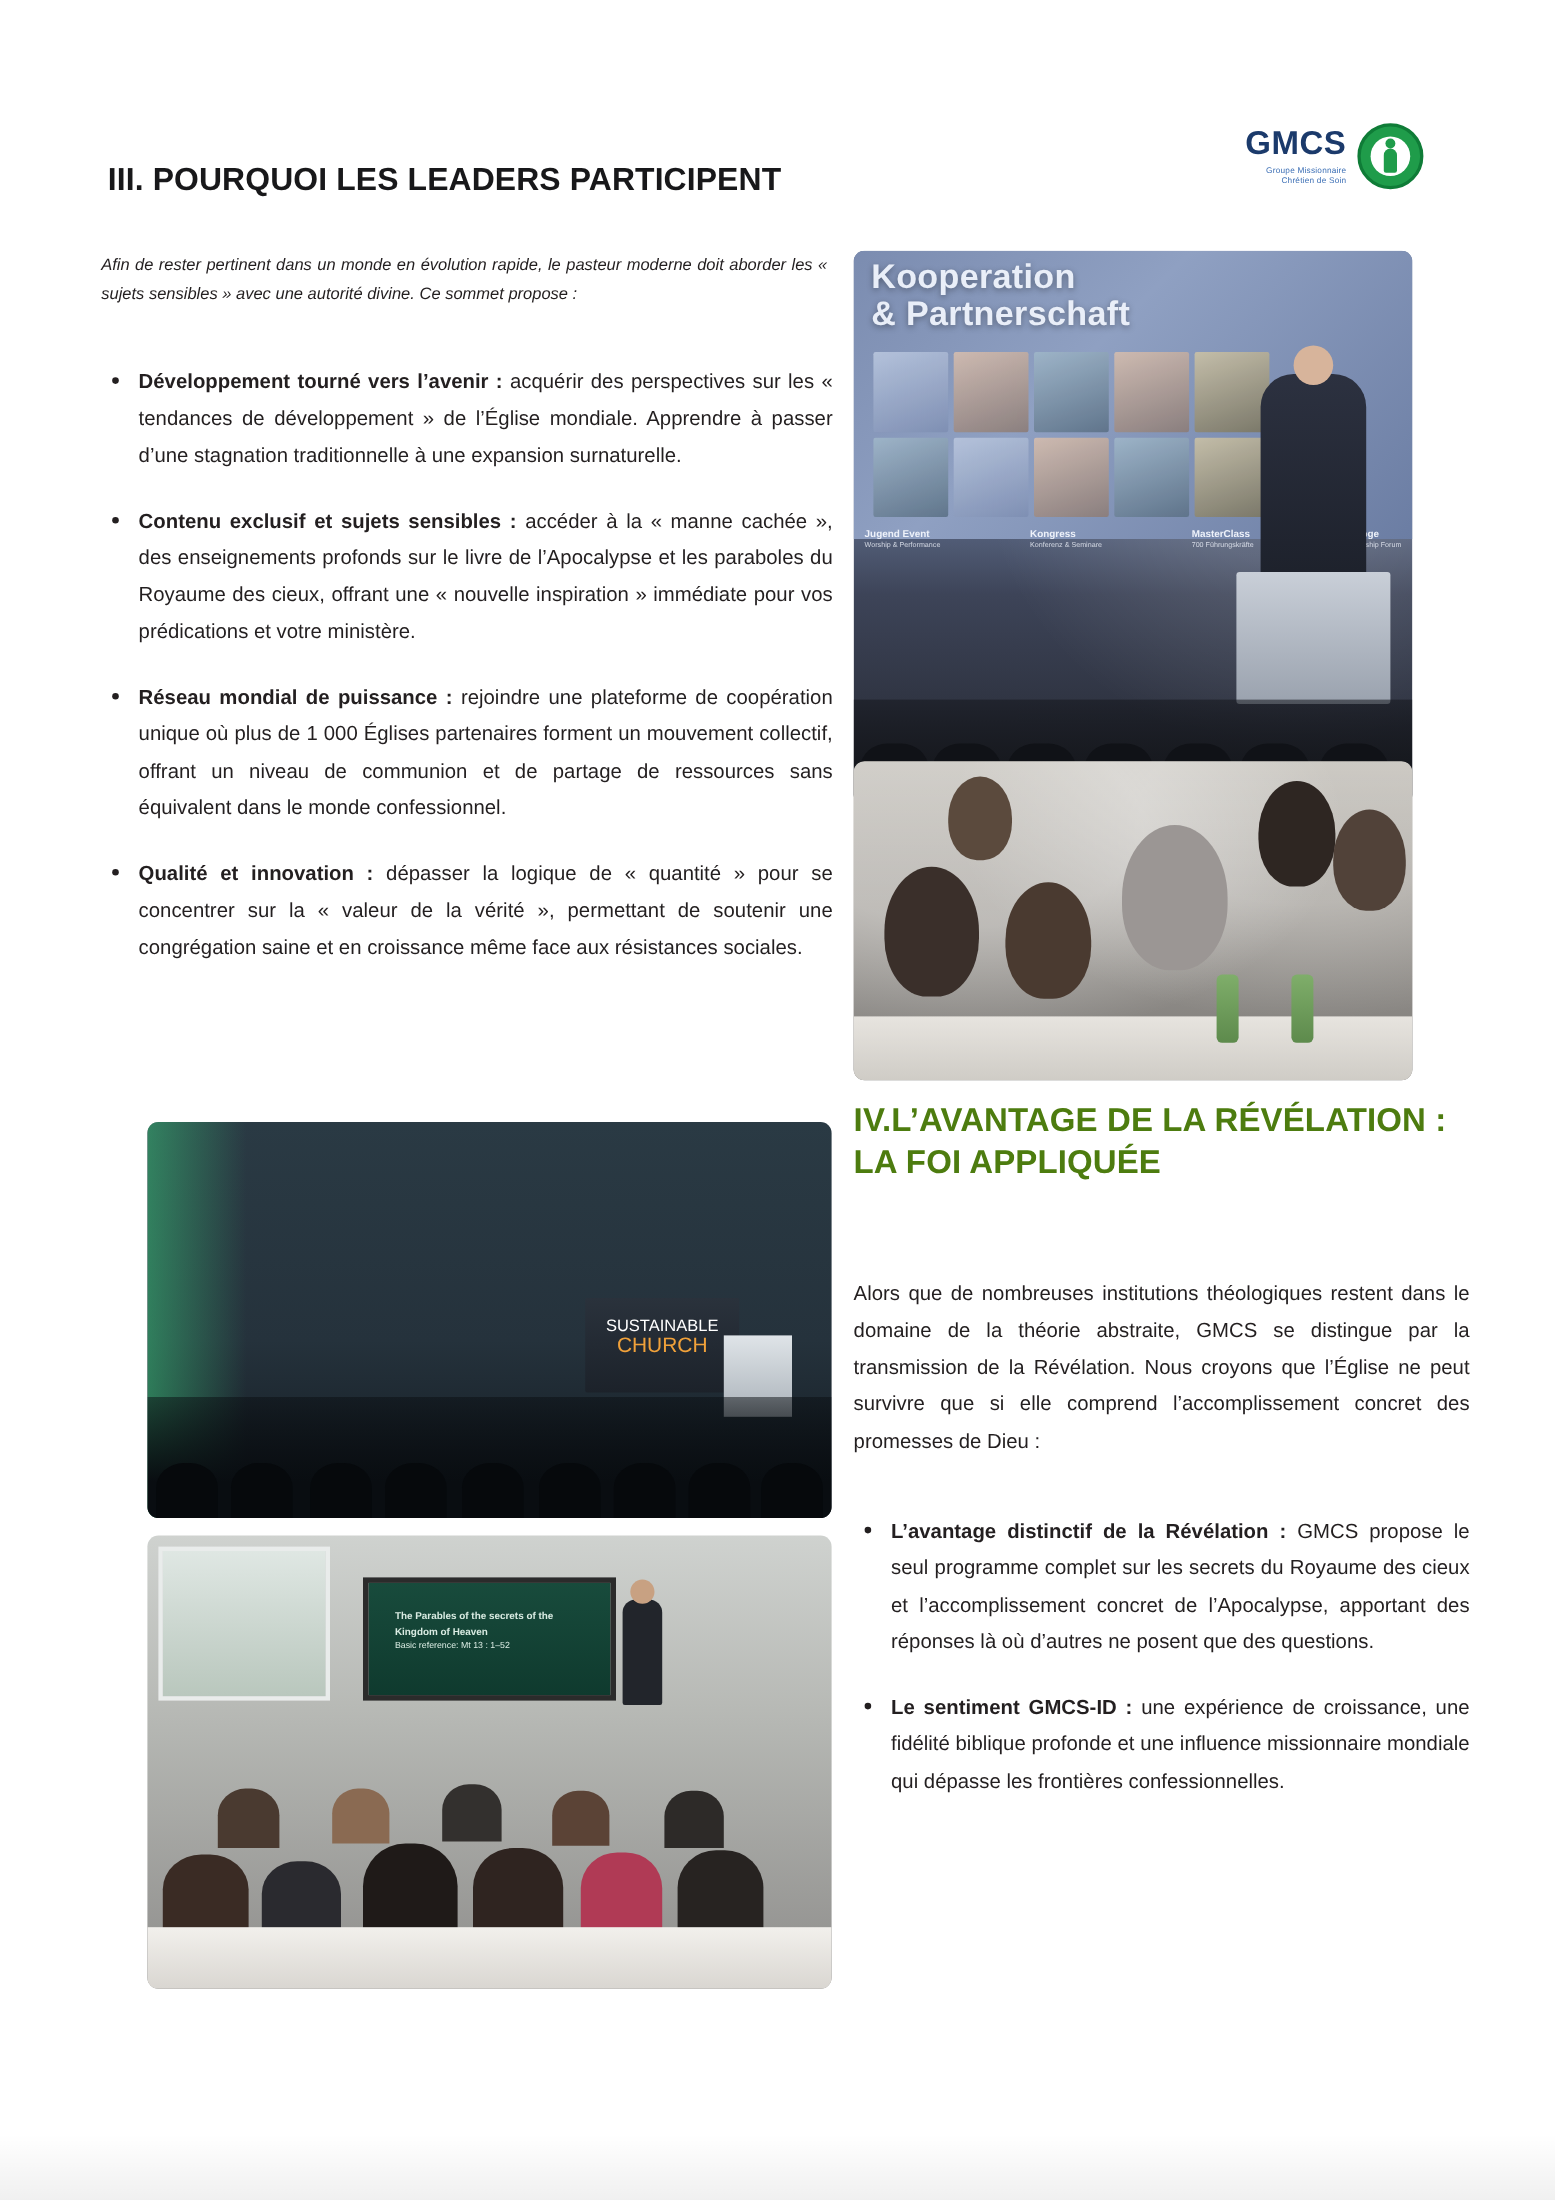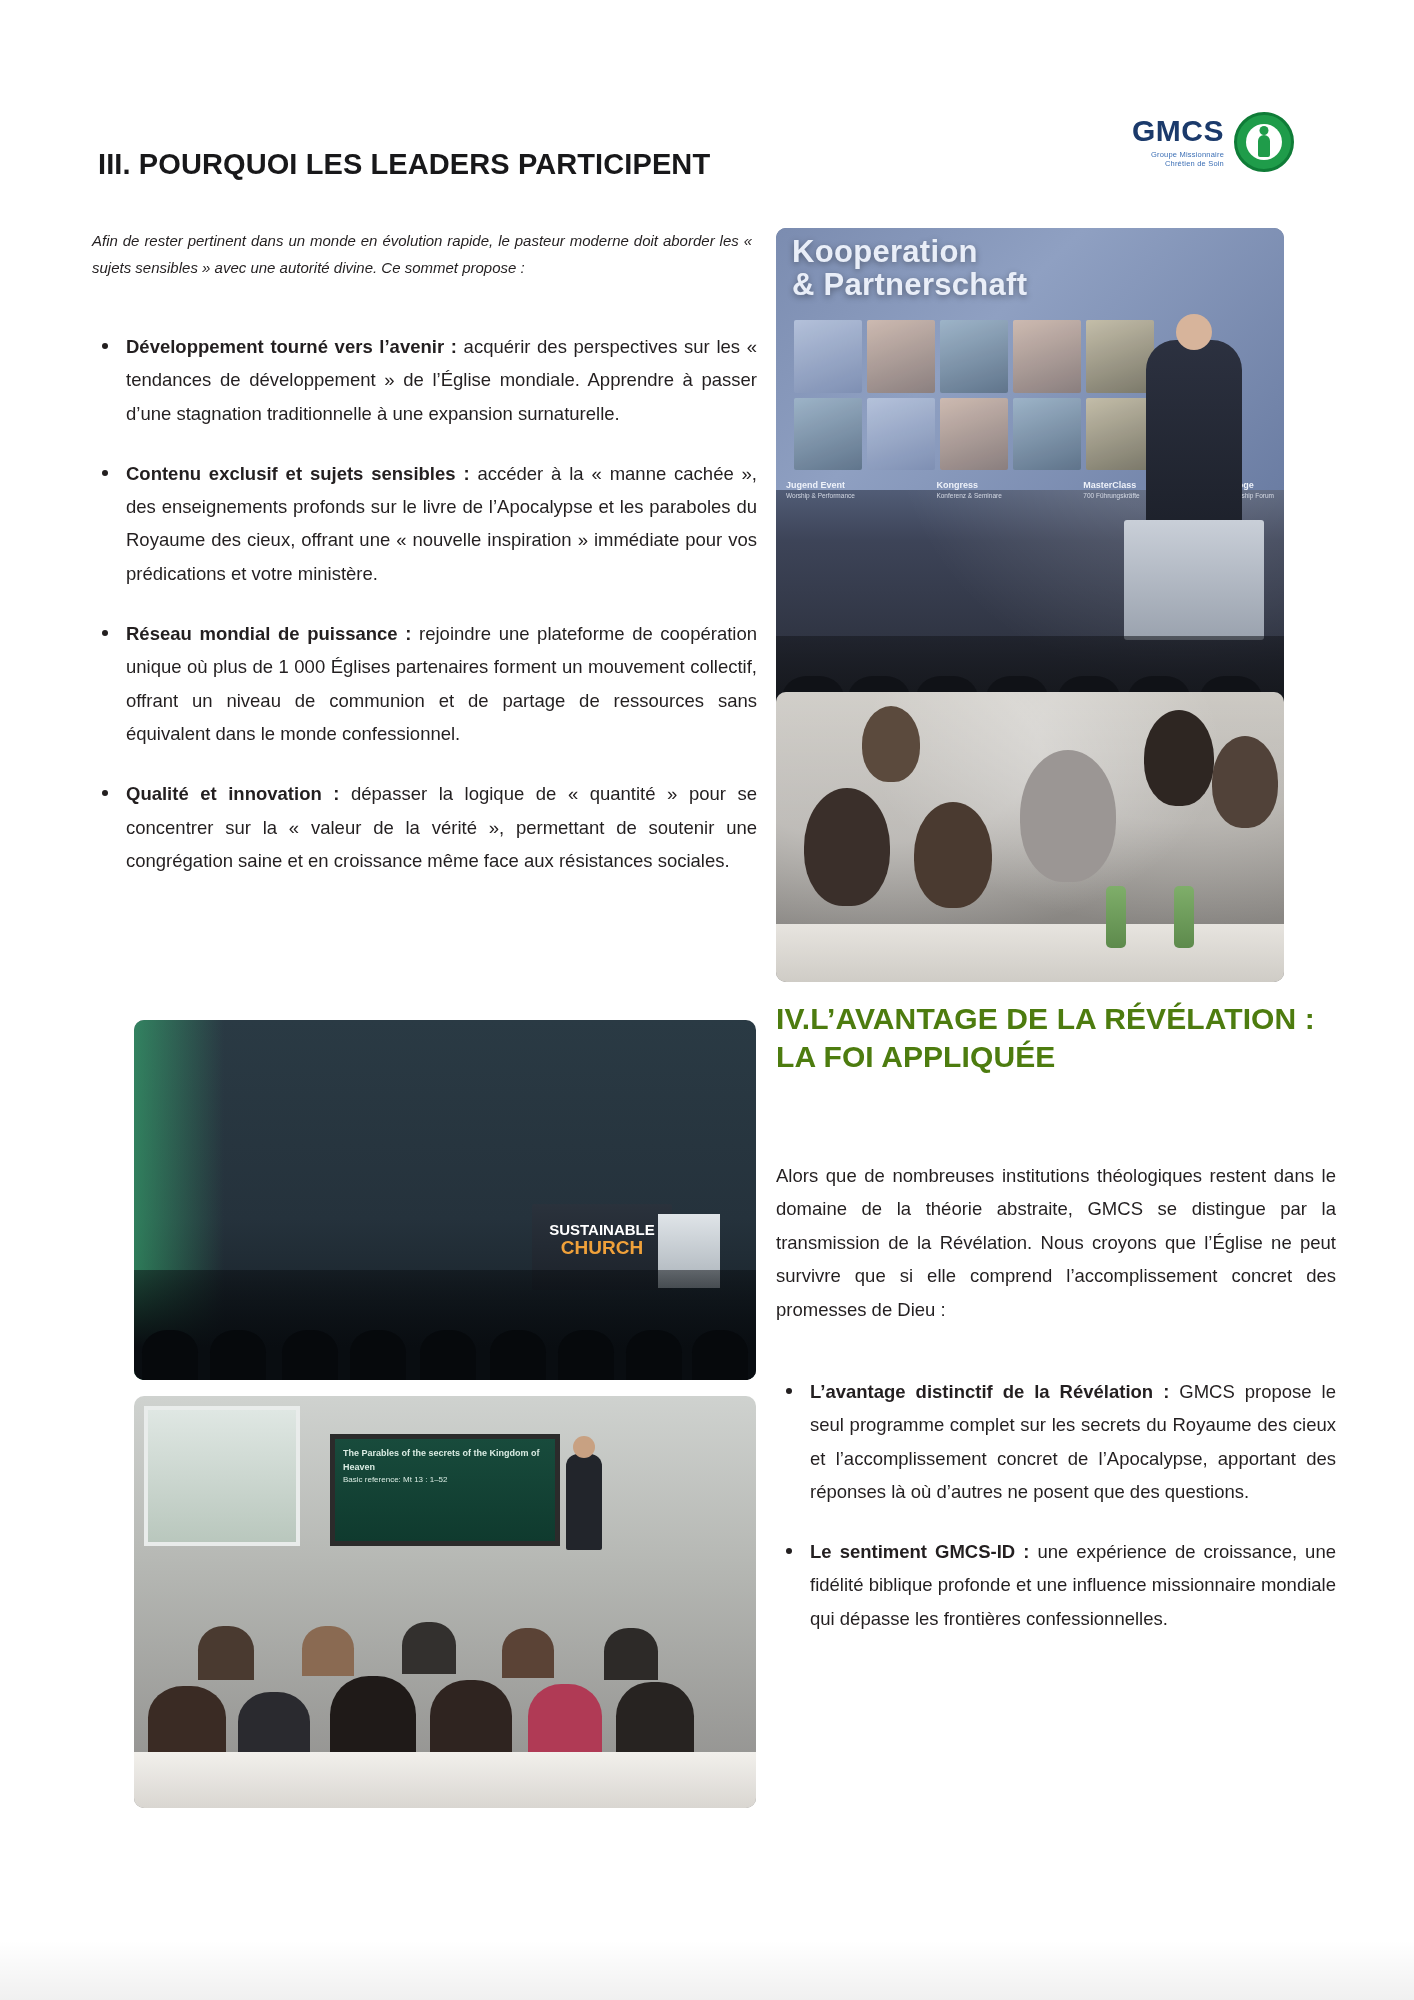--- a/index.html
+++ b/index.html
@@ -321,25 +321,25 @@
   }
   #photo-prophecy-stage .projector span {
     position: absolute; left: 50%; top: 26px; transform: translateX(-50%);
     color: #2c3a44; font-size: 19px; letter-spacing: 0.4px; white-space: nowrap;
   }
   #photo-prophecy-stage .green-wash {
     position: absolute; left: 0; top: 0; width: 90px; height: 100%;
     background: linear-gradient(to right, rgba(58,190,120,0.55), rgba(58,190,120,0));
   }
   #photo-prophecy-stage .banner {
-    position: absolute; right: 84px; top: 184px; width: 140px; height: 86px;
+    position: absolute; right: 84px; top: 160px; width: 140px; height: 86px;
     background: linear-gradient(to bottom, #2a323c, #1c222a);
     border-radius: 2px;
     color: #ffffff;
-    font-weight: bold;
+    font-weight: normal;
     font-size: 15px;
     text-align: center;
     padding-top: 18px;
     box-sizing: border-box;
     line-height: 1.05;
   }
   #photo-prophecy-stage .banner i { display:block; font-style: normal; color:#f0a13a; font-size: 19px; }
   #photo-prophecy-stage .podium2 {
     position: absolute; right: 36px; bottom: 92px; width: 62px; height: 74px;
     background: linear-gradient(to bottom, #dfe4e8, #aab2b9);
@@ -362,21 +362,21 @@
     position: absolute; left: 10px; top: 10px; width: 148px; height: 132px;
     background: linear-gradient(to bottom, #dfe7e3, #b9c7bd);
     border: 4px solid #e9eceb;
   }
   #photo-classroom-seminar .board {
     position: absolute; left: 196px; top: 38px; width: 230px; height: 112px;
     background: linear-gradient(to bottom, #184b3c, #0f3a2e);
     border: 5px solid #2b2b2b;
     color: #d9ebe2;
     font-size: 8px;
-    padding: 8px;
+    padding: 24px;
     box-sizing: border-box;
     line-height: 1.5;
   }
   #photo-classroom-seminar .board em { display:block; font-style: normal; font-weight: bold; font-size: 9px; }
   #photo-classroom-seminar .presenter {
     position: absolute; left: 432px; top: 58px; width: 36px; height: 96px;
     background: #22252b; border-radius: 12px 12px 2px 2px;
   }
   #photo-classroom-seminar .presenter:before {
     content:""; position: absolute; left: 50%; top: -18px; transform: translateX(-50%);

